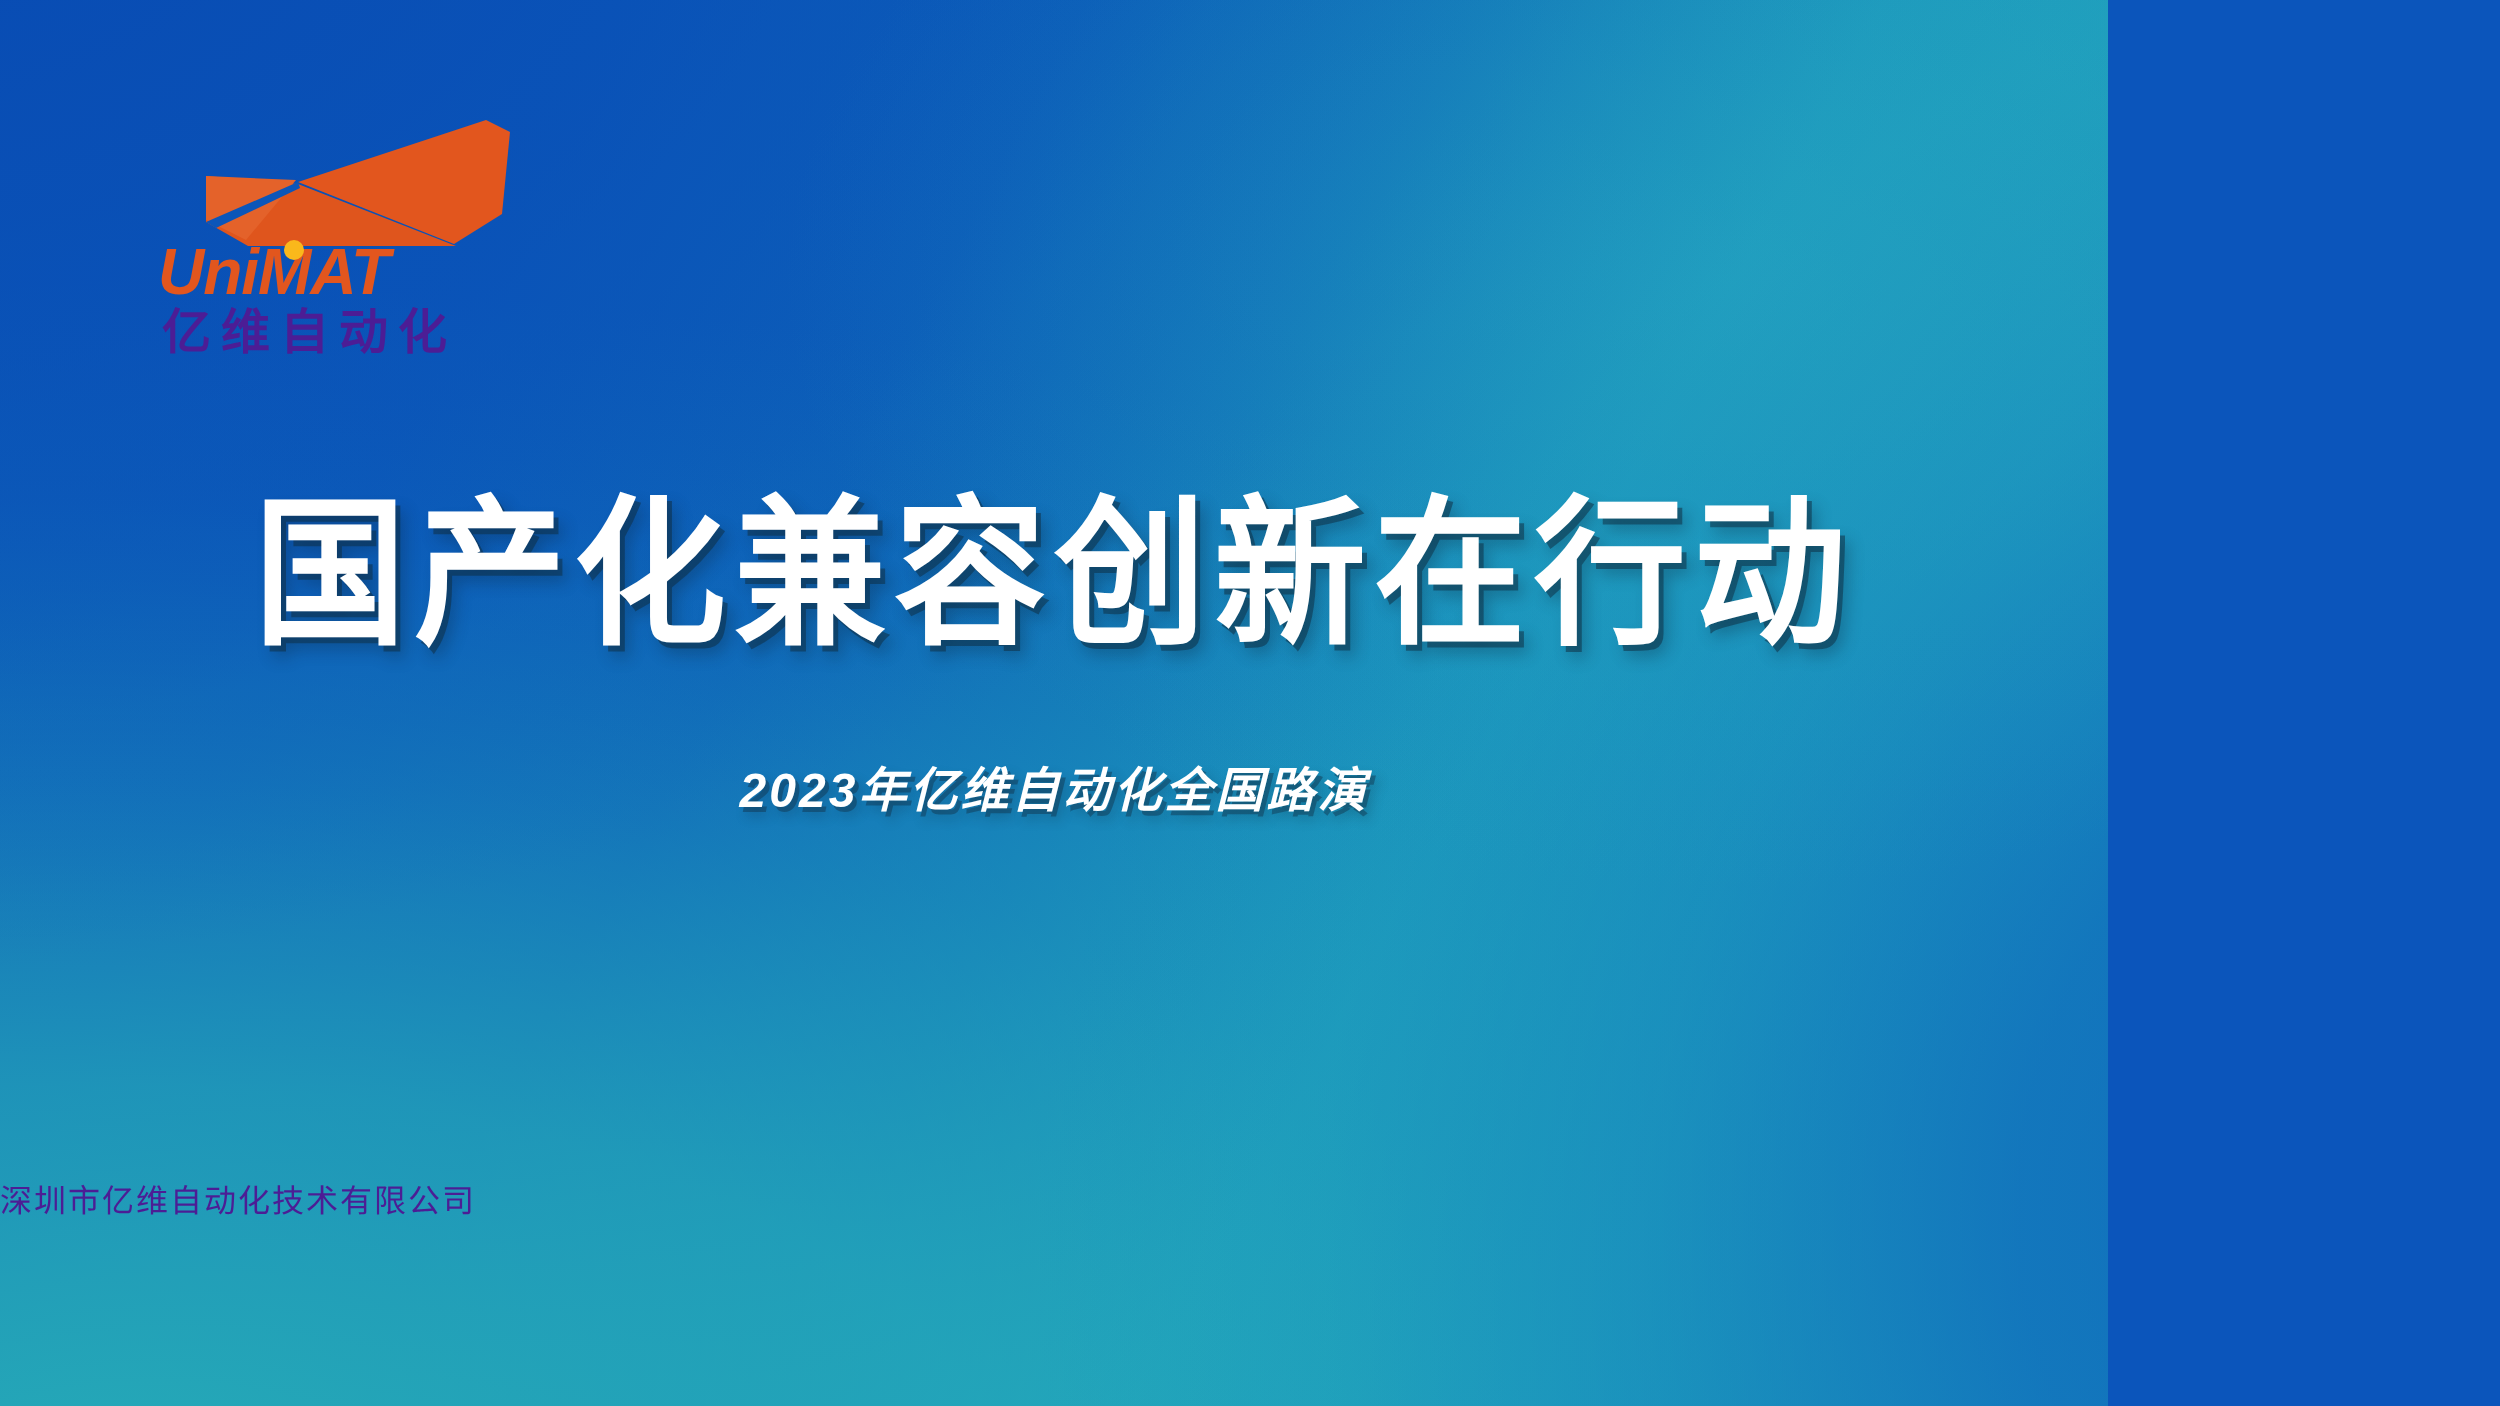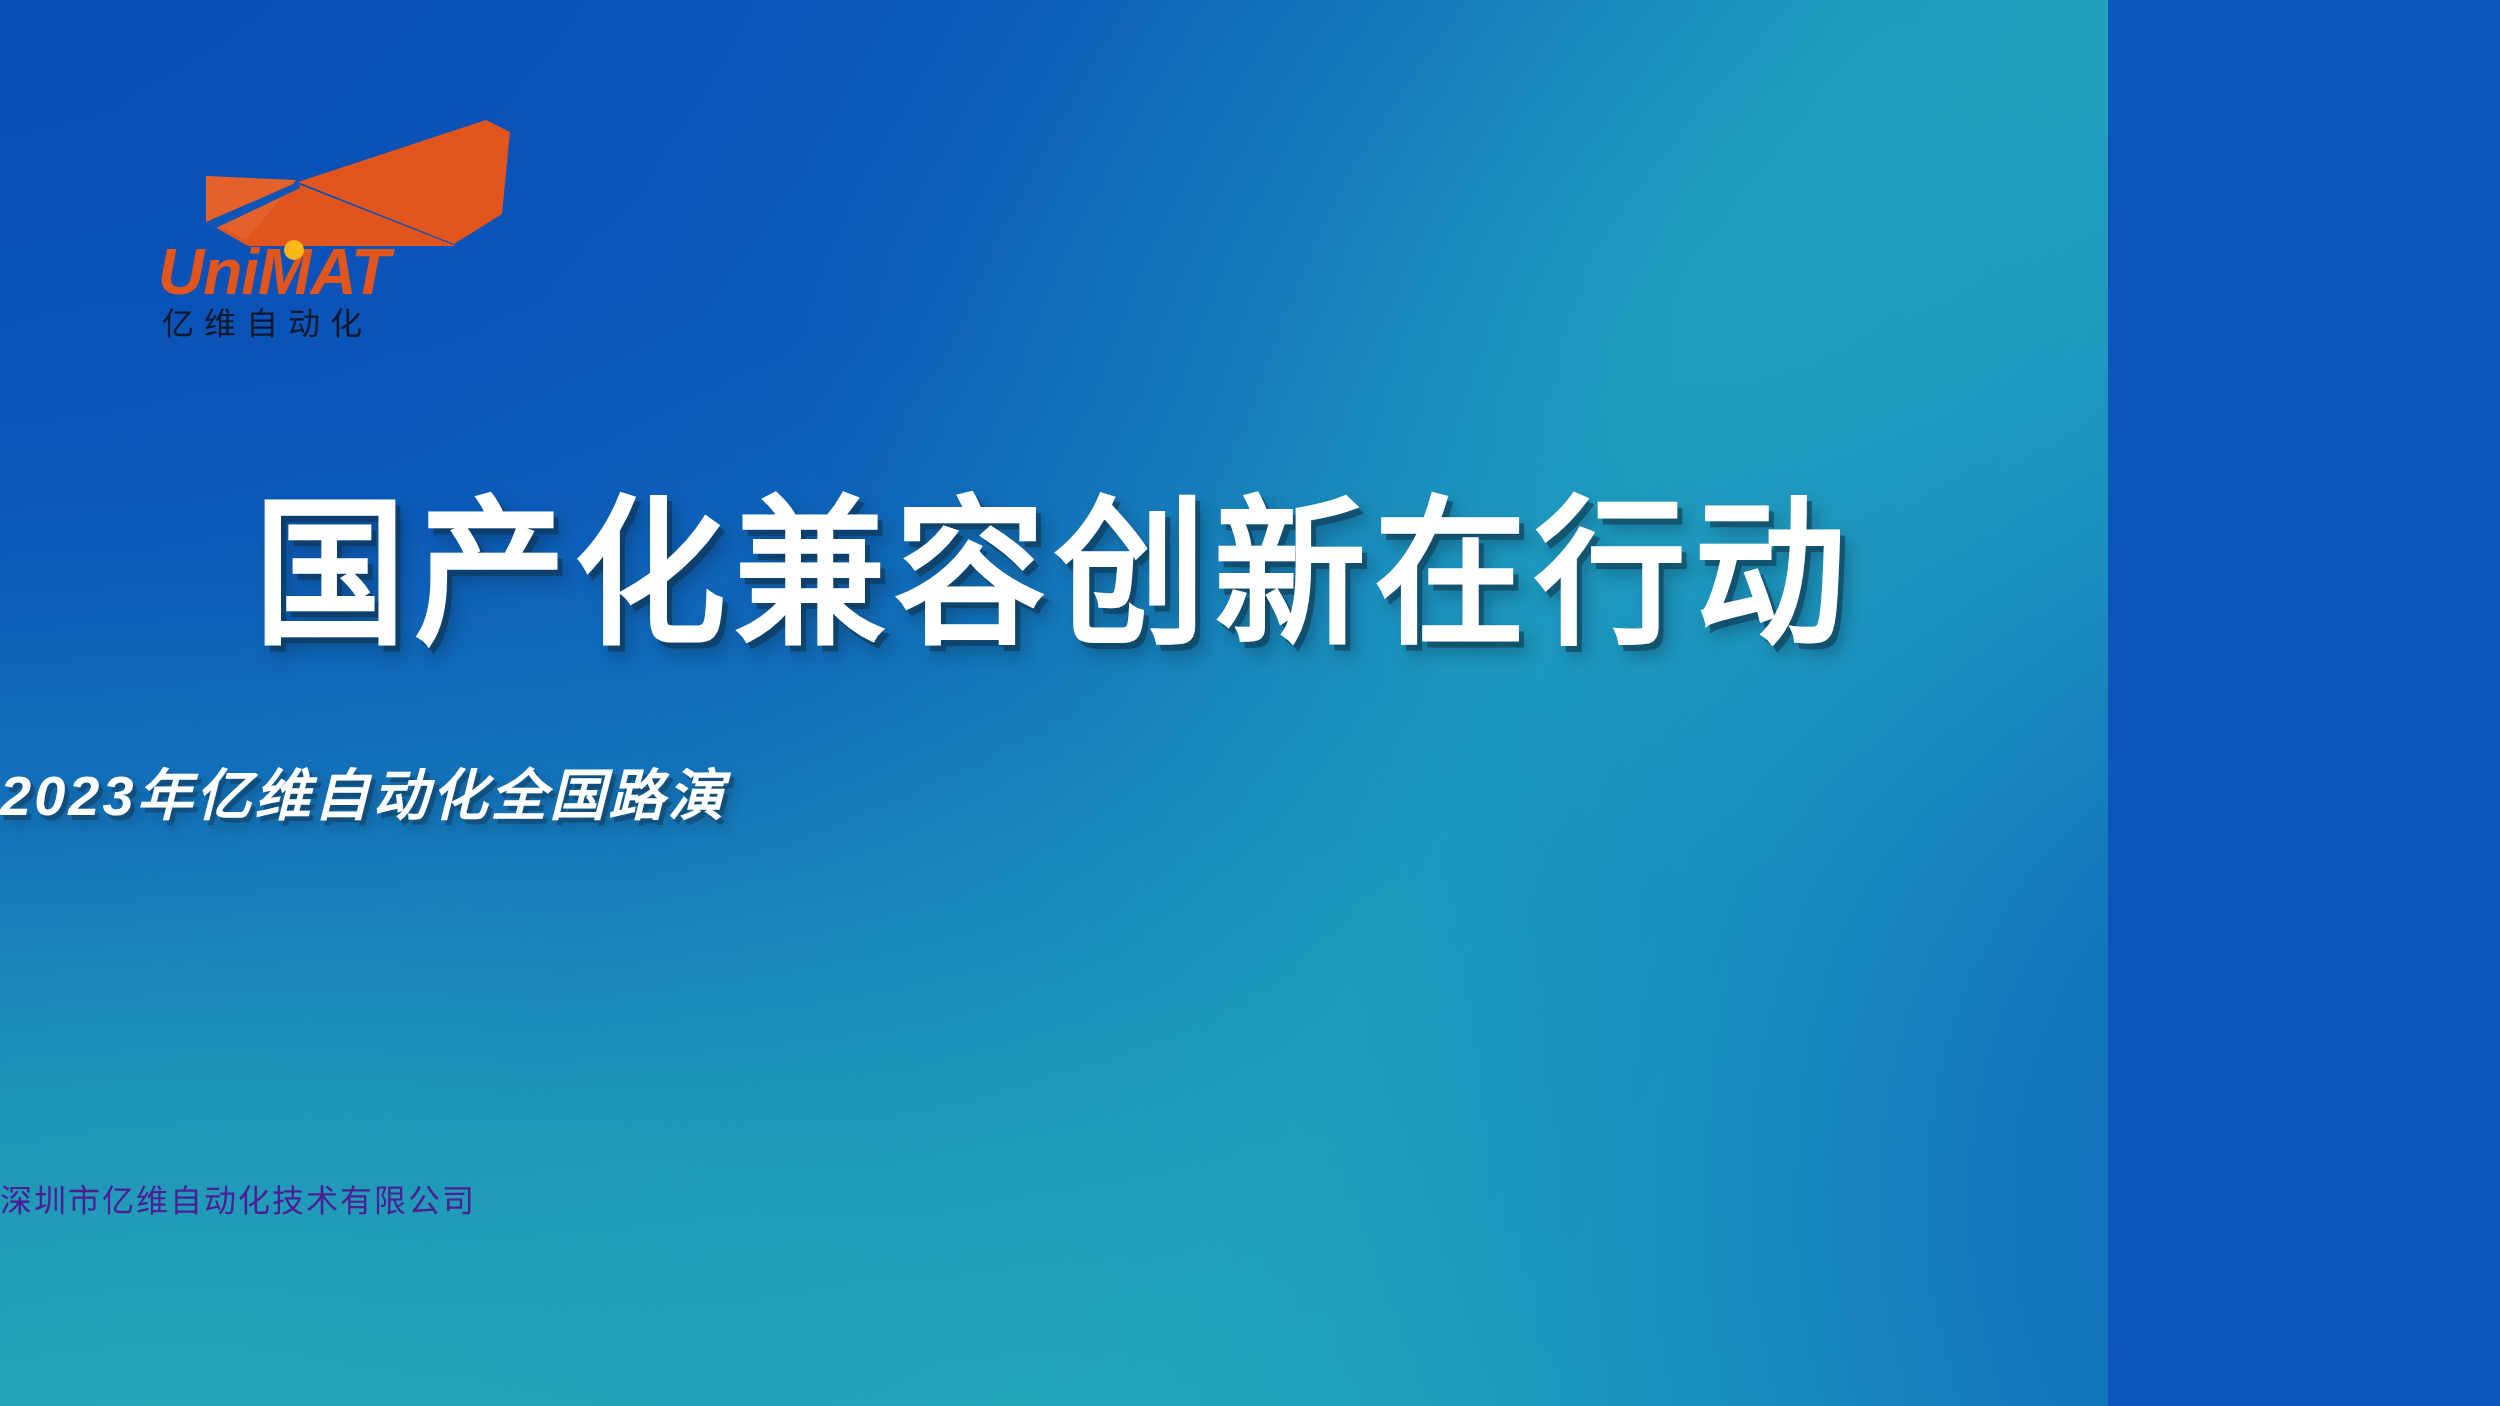--- a/index.html
+++ b/index.html
@@ -95,23 +95,23 @@
     position: absolute;
     left: 8px;
     top: 118px;
     width: 350px;
     height: 72px;
   }
   #logo-cn {
     position: absolute;
     left: 12px;
     top: 190px;
-    font-size: 32px;
-    font-weight: 400;
-    color: #0f172a;
+    font-size: 49px;
+    font-weight: 700;
+    color: #4c1d95;
     letter-spacing: 10px;
     line-height: 1;
     white-space: nowrap;
   }
 
   
   #headline {
     position: absolute;
     left: 0;
     right: 0;
@@ -129,22 +129,22 @@
     transform: scaleY(1.06);
     transform-origin: center top;
   }
 
   
   #subtitle {
     position: absolute;
     left: 0;
     right: 0;
     top: 765px;
-    text-align: left;
-    font-size: 56px;
+    text-align: center;
+    font-size: 48px;
     font-weight: 700;
     font-style: italic;
     color: #ffffff;
     letter-spacing: 3px;
     line-height: 1.1;
     white-space: nowrap;
     text-shadow:
       4px 5px 0 rgba(16,46,66,0.42),
       7px 9px 12px rgba(10,34,52,0.26);
   }

